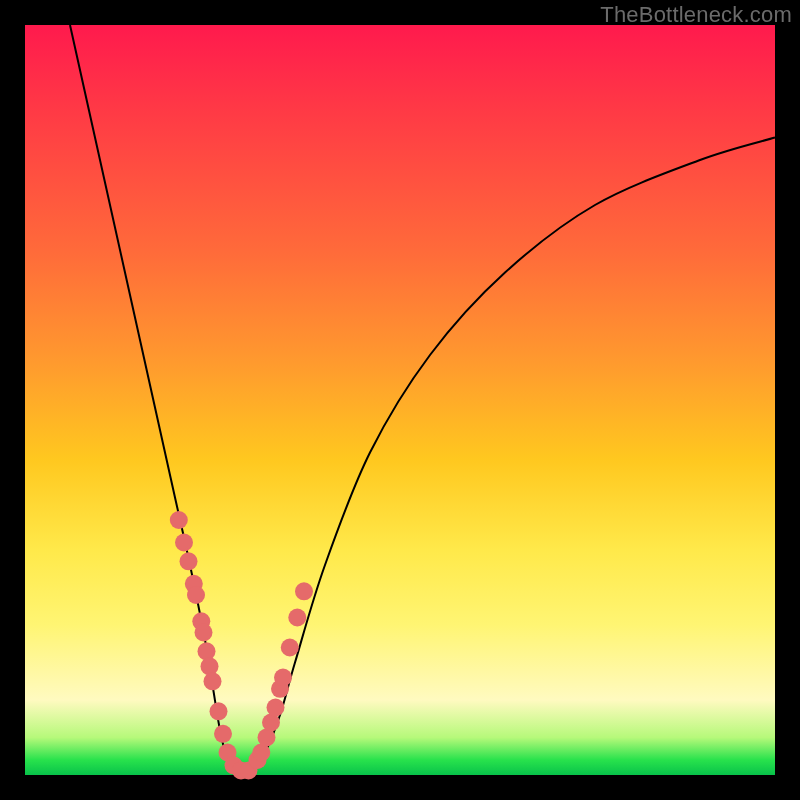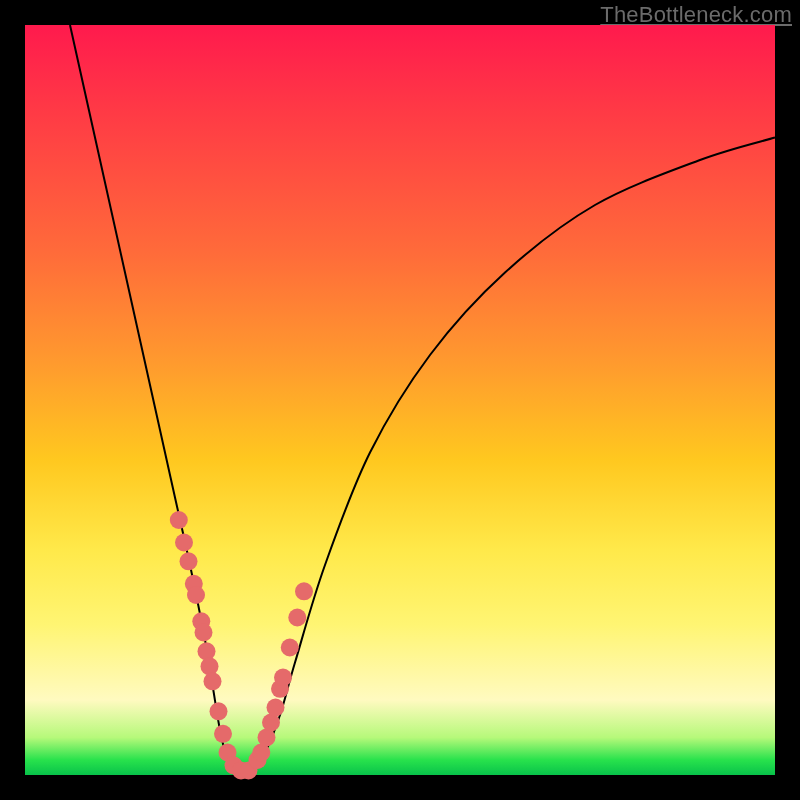--- a/index.html
+++ b/index.html
@@ -40,21 +40,20 @@
   }
   .watermark {
     position: absolute;
     top: 2px;
     right: 8px;
     color: #6b6b6b;
     font-size: 22px;
     font-weight: 500;
     letter-spacing: 0.2px;
     user-select: none;
-    text-decoration: underline;
   }
   svg.curve {
     position: absolute;
     top: 0; left: 0;
     width: 750px; height: 750px;
     overflow: visible;
   }
   .curve-path {
     fill: none;
     stroke: #000;

